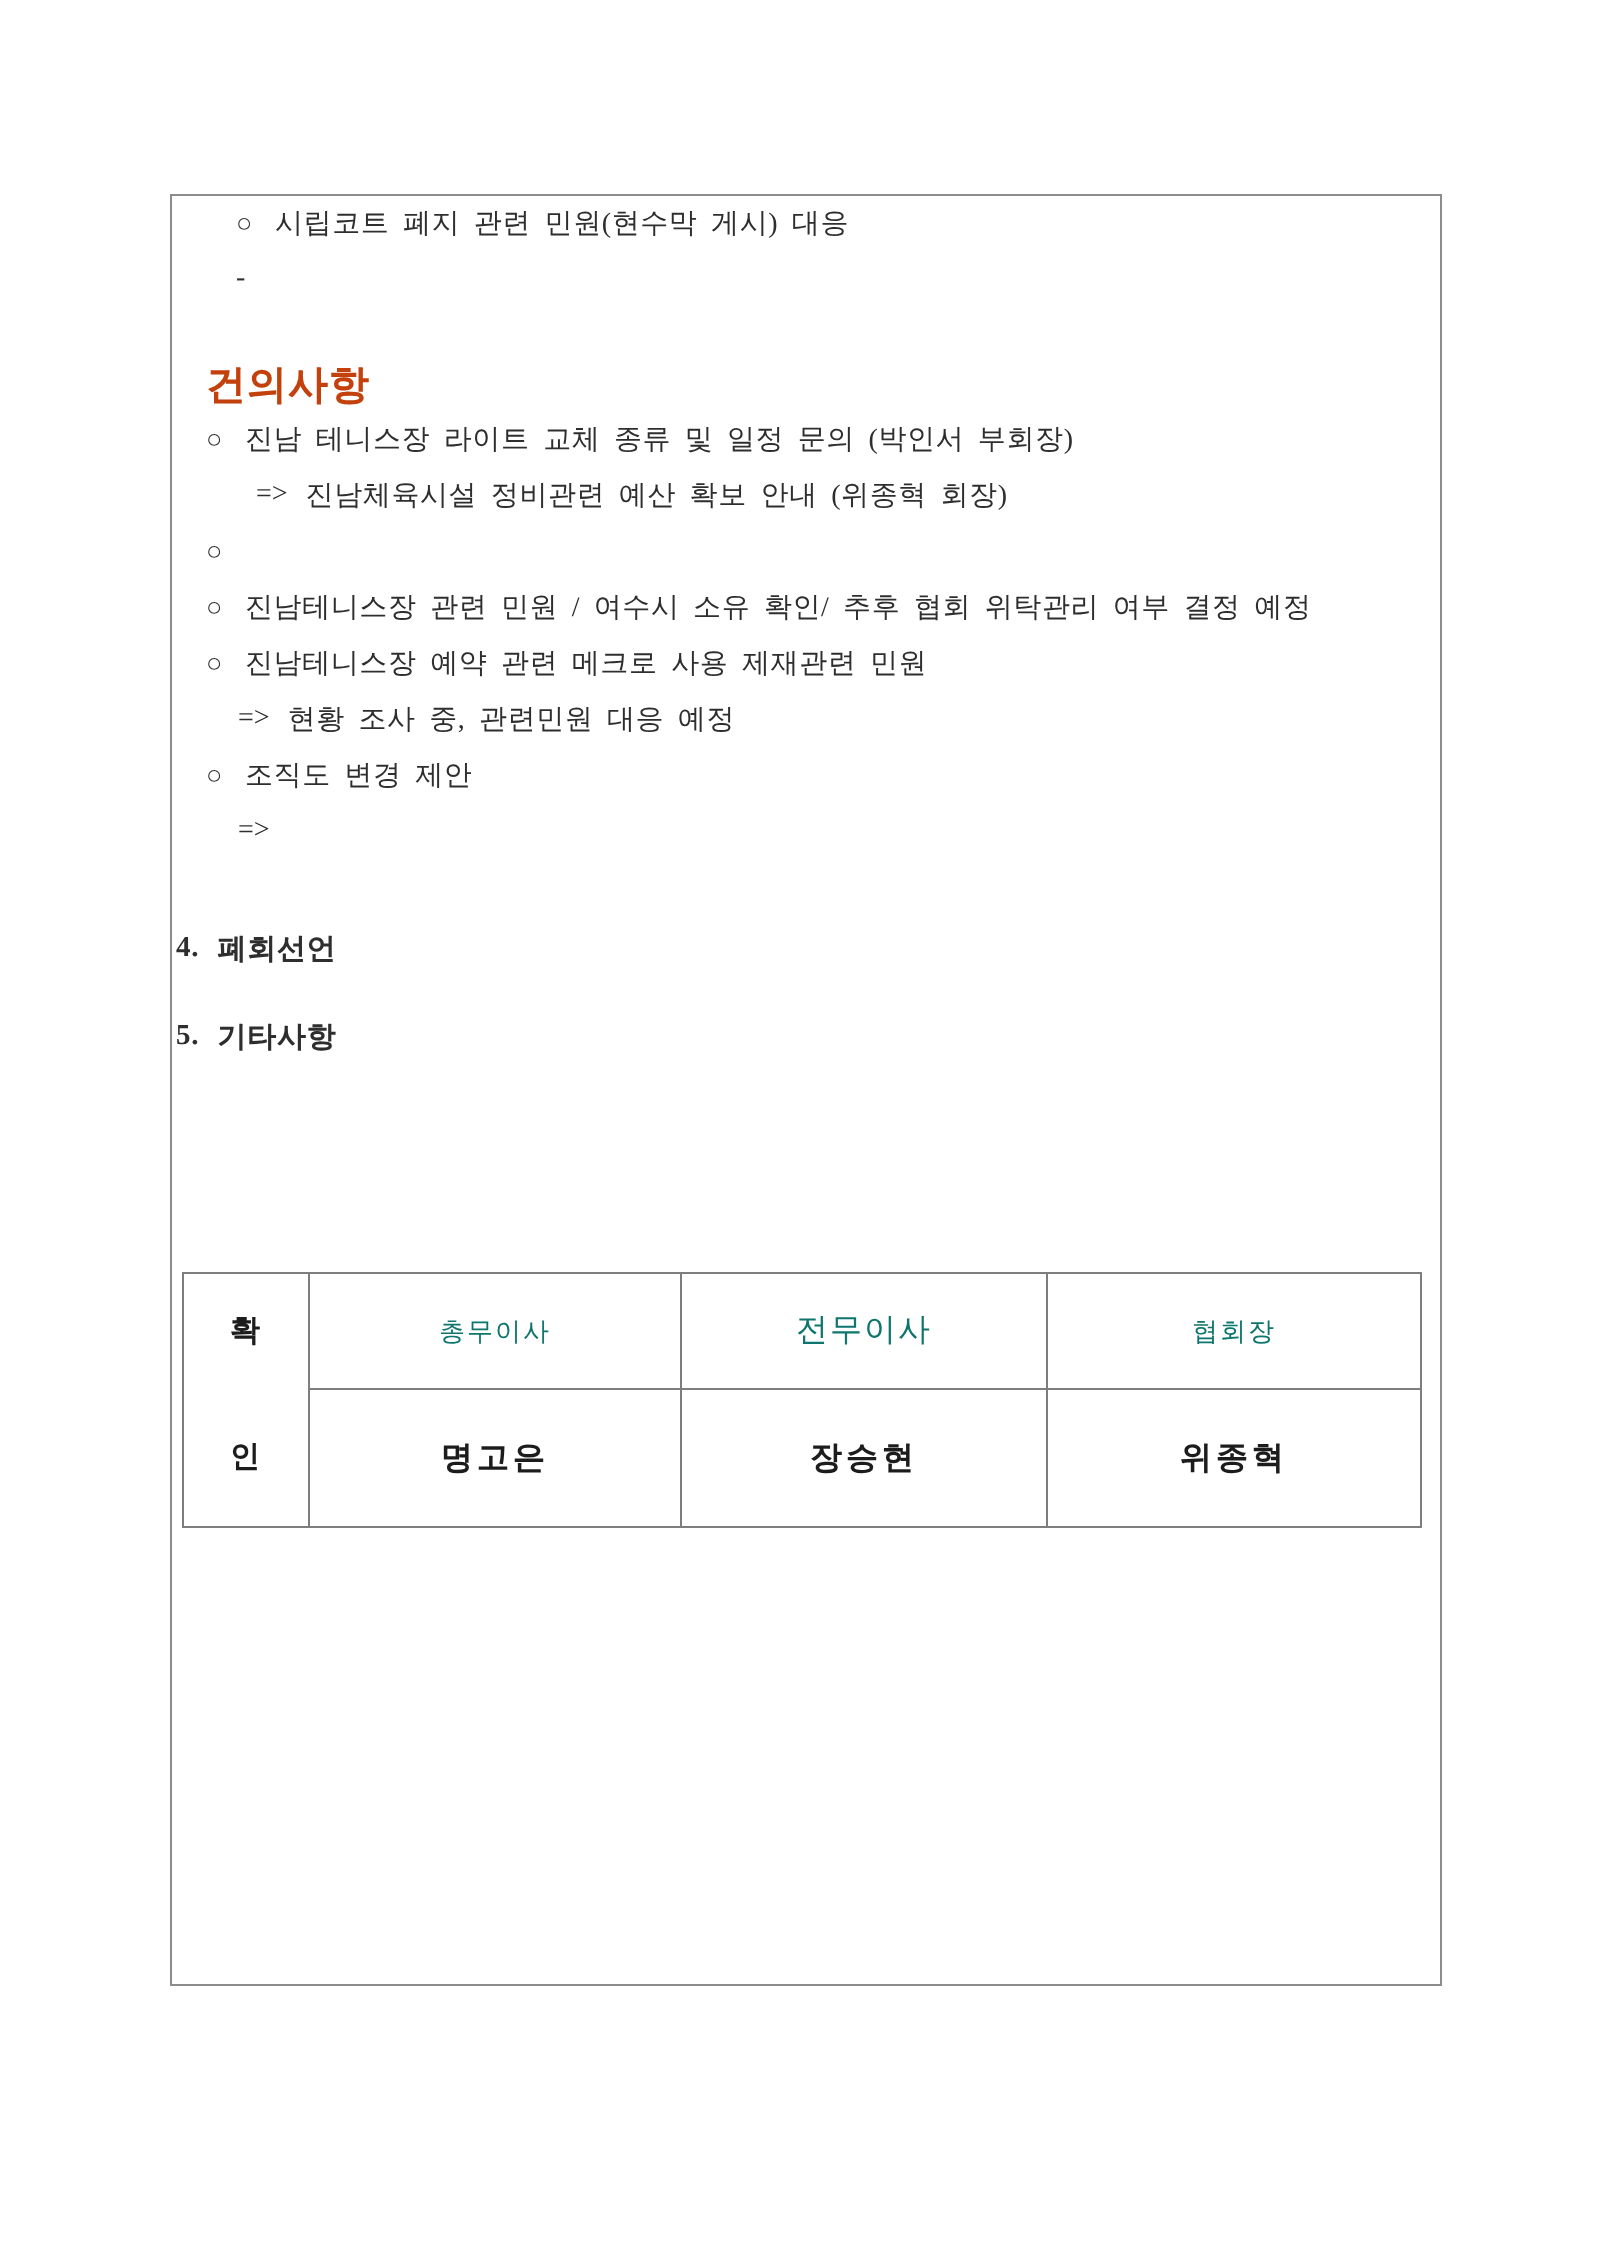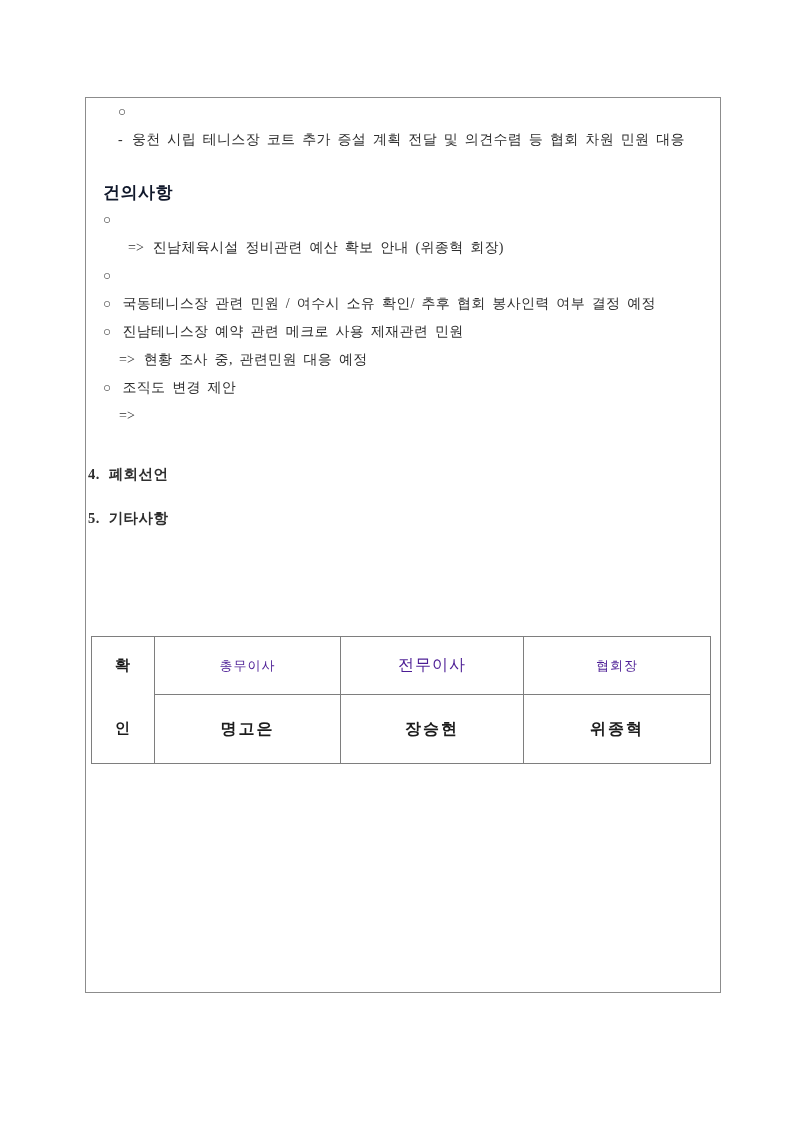--- a/index.html
+++ b/index.html
@@ -39,23 +39,23 @@
 
   .ind-a { margin-left: 32px; }  
   .ind-b { margin-left: 17px; }  
   .ind-c { margin-left: 42px; }  
   .ind-d { margin-left: 33px; }  
 
   .heading-line {
     height: 28px;
     display: flex; align-items: center;
     margin-top: 24px;
-    font-size: 17px;
+    font-size: 20px;
     font-weight: bold;
-    color: #0f172a;
+    color: #c2410c;
     letter-spacing: 0.5px;
   }
 
   .section-line {
     display: flex; align-items: center;
     height: 28px;
     margin-left: 2px;
     font-size: 14.5px;
     letter-spacing: 0.4px;
     word-spacing: 3px;
@@ -75,61 +75,62 @@
     width: 619px;
   }
   table.sign td {
     border: 1px solid #7e7e7e;
     text-align: center;
     vertical-align: middle;
     padding: 0;
   }
   tr.hdr-row  { height: 58px; }
   tr.name-row { height: 69px; }
-  td.hdr   { font-size: 13px; letter-spacing: 1px; color: #4c1d95; }
+  td.hdr   { font-size: 13px; letter-spacing: 1px; color: #0f766e; }
   td.hdr-mid { font-size: 16px; }
   td.name  { font-size: 16px; font-weight: bold; letter-spacing: 2px; color: #1c1c1c; }
   td.label-cell { padding: 0; }
   .label-seg {
     display: flex; align-items: center; justify-content: center;
     font-size: 15px; font-weight: bold; letter-spacing: 1px; color: #1c1c1c;
   }
   .label-seg.top { height: 57px; }
   .label-seg.bottom { height: 69px; }
 </style>
 </head>
 <body>
 
 <div class="page">
   <div class="frame">
     <div class="content">
 
       <div class="line ind-a">
         <span class="bullet circle">○</span>
+        <span>시립코트 폐지 관련 민원(현수막 게시) 대응</span>
       </div>
       <div class="line ind-a">
         <span class="bullet dash">-</span>
-        <span>웅천 시립 테니스장 코트 추가 증설 계획 전달 및 의견수렴 등 협회 차원 민원 대응</span>
       </div>
 
       <div class="heading-line ind-b">건의사항</div>
 
       <div class="line ind-b">
         <span class="bullet circle">○</span>
+        <span>진남 테니스장 라이트 교체 종류 및 일정 문의 (박인서 부회장)</span>
       </div>
       <div class="line ind-c">
         <span class="bullet arrow">=&gt;</span>
         <span>진남체육시설 정비관련 예산 확보 안내 (위종혁 회장)</span>
       </div>
       <div class="line ind-b">
         <span class="bullet circle">○</span>
       </div>
       <div class="line ind-b">
         <span class="bullet circle">○</span>
-        <span>국동테니스장 관련 민원 / 여수시 소유 확인/ 추후 협회 봉사인력 여부 결정 예정</span>
+        <span>진남테니스장 관련 민원 / 여수시 소유 확인/ 추후 협회 위탁관리 여부 결정 예정</span>
       </div>
       <div class="line ind-b">
         <span class="bullet circle">○</span>
         <span>진남테니스장 예약 관련 메크로 사용 제재관련 민원</span>
       </div>
       <div class="line ind-d">
         <span class="bullet arrow">=&gt;</span>
         <span>현황 조사 중, 관련민원 대응 예정</span>
       </div>
       <div class="line ind-b">

